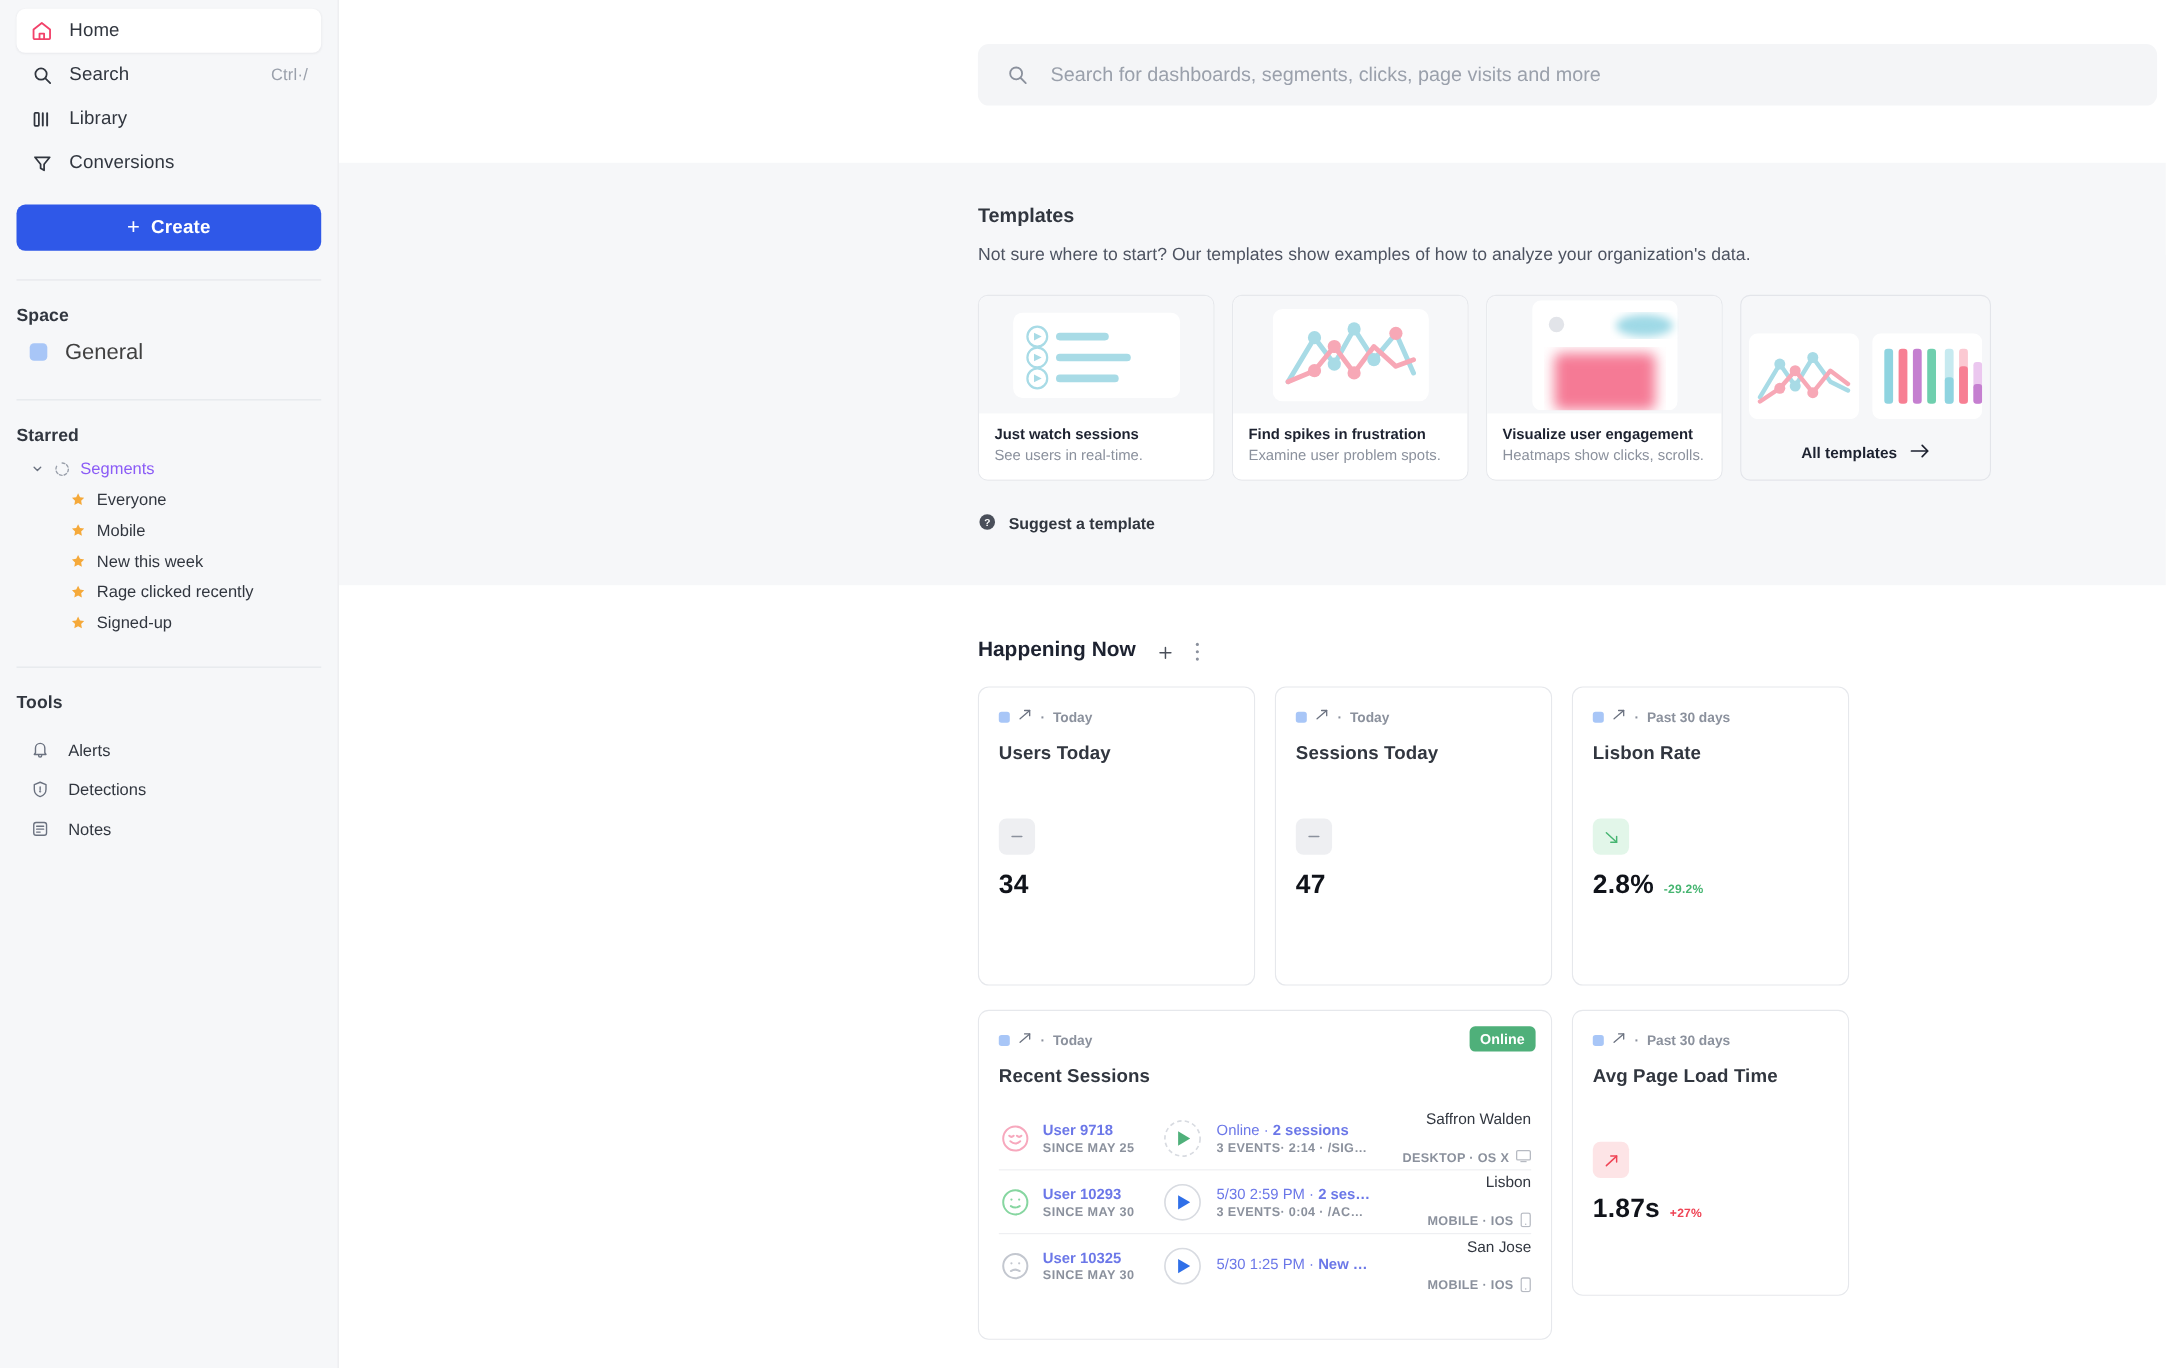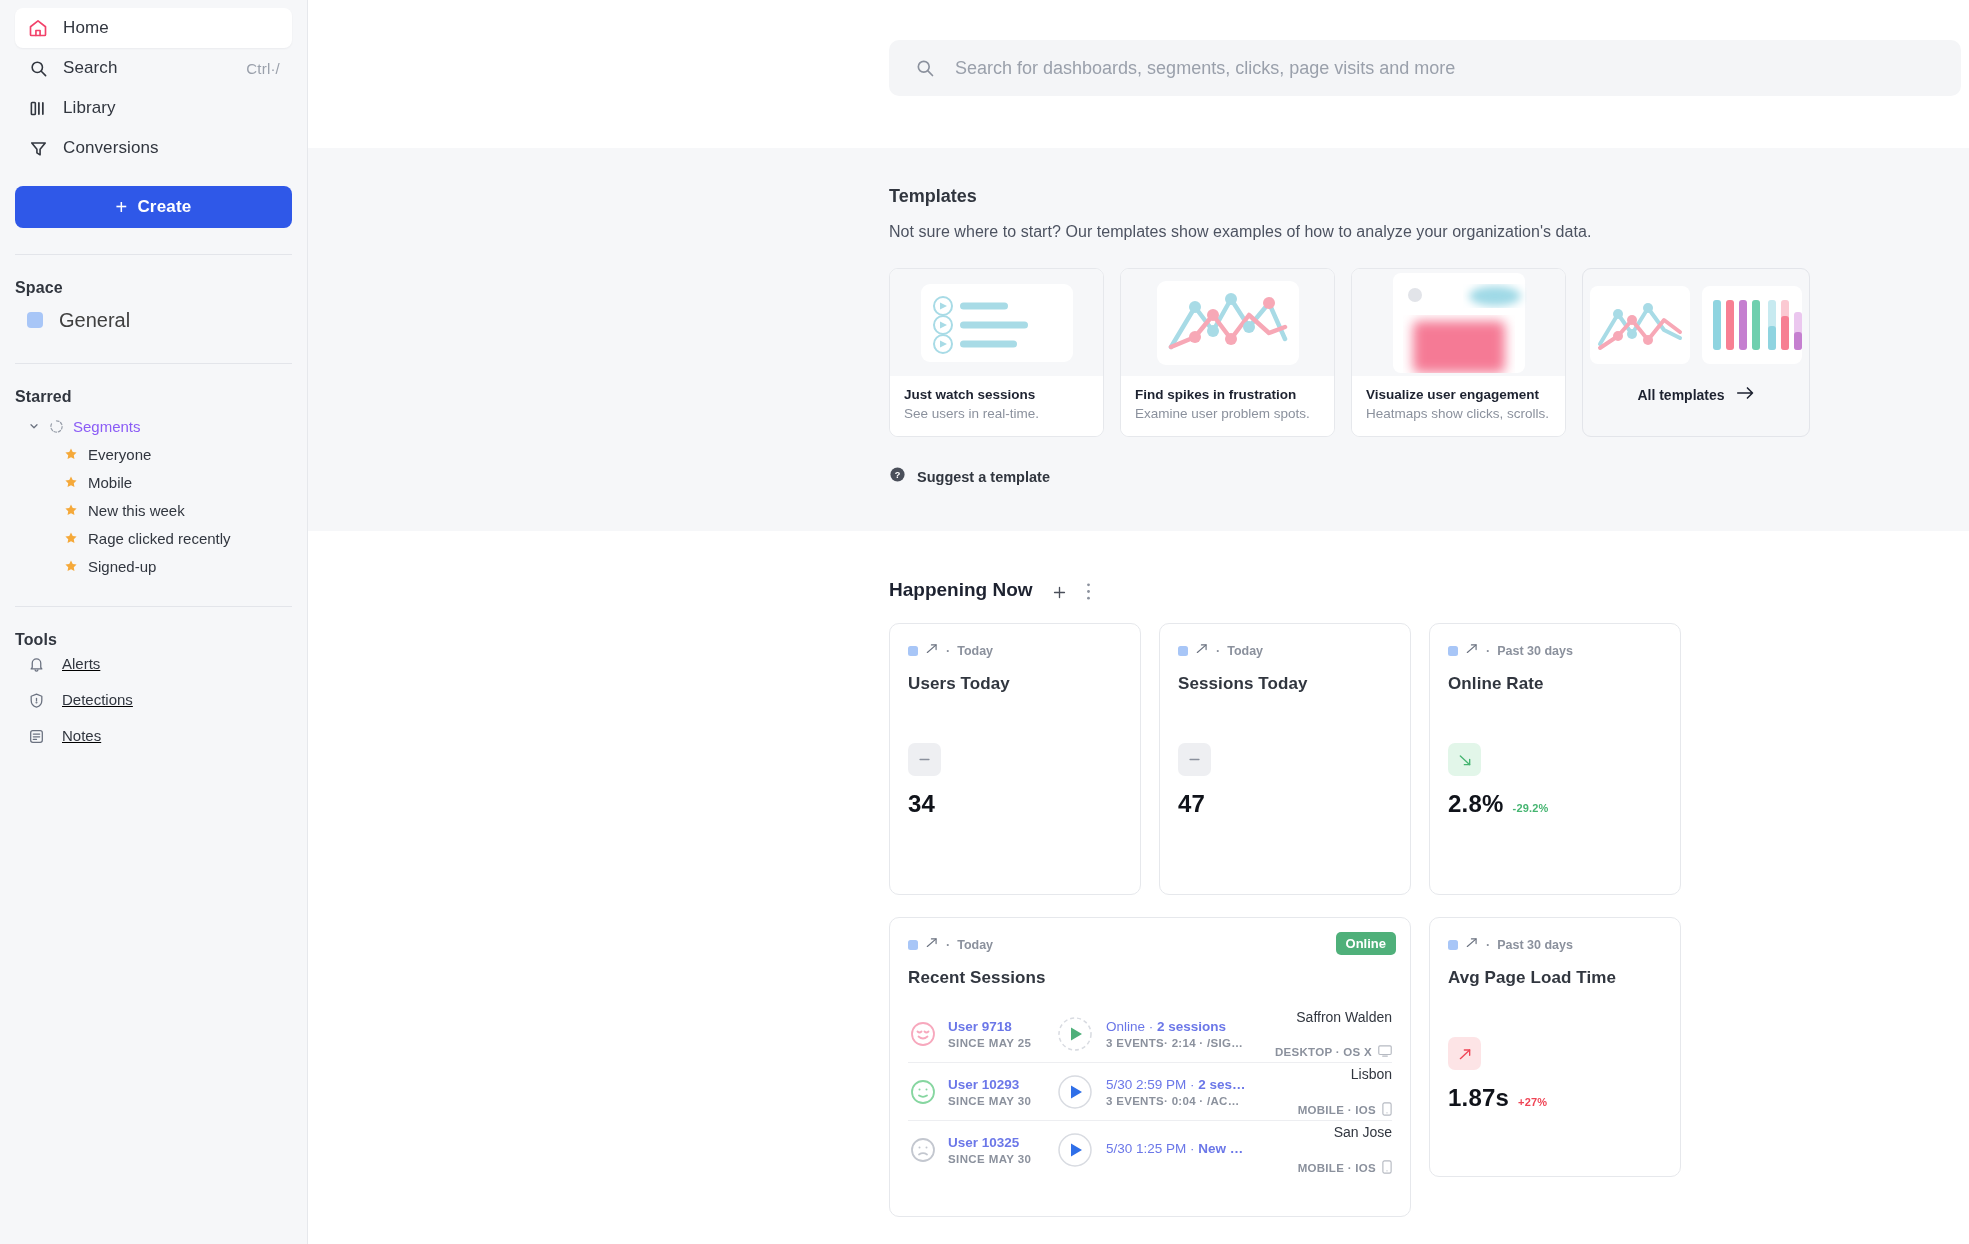--- a/index.html
+++ b/index.html
@@ -57,21 +57,21 @@
   .space-label { font-size: 20px; font-weight: 400; color: #404040; }
 
   .tree-row { display: flex; align-items: center; height: 28px; cursor: pointer; padding-left: 12px; }
   .chev { width: 14px; height: 14px; margin-right: 7px; display:flex; align-items:center; justify-content:center; flex:0 0 14px;}
   .seg-ico { width: 16px; height: 16px; margin-right: 9px; display:flex; align-items:center; justify-content:center; flex:0 0 16px;}
   .tree-label { font-size: 15px; font-weight: 500; color: #8b5cf6; }
   .starred-row { display:flex; align-items:center; height: 28px; padding-left: 48px; cursor:pointer; }
   .starred-row .star { width: 15px; height: 15px; margin-right: 10px; display:flex; align-items:center; justify-content:center; flex:0 0 15px;}
   .starred-row .slabel { font-size: 15px; font-weight: 500; color: #31363f; }
 
-  .tool-row { display: flex; align-items: flex-start; height: 36px; padding-left: 12px; cursor: pointer; text-decoration: underline; }
+  .tool-row { display: flex; align-items: flex-end; height: 36px; padding-left: 12px; cursor: pointer; }
   .tool-row .ico { width: 19px; height: 19px; margin-right: 16px; display:flex;align-items:center;justify-content:center; flex:0 0 19px;}
   .tool-row .tlabel { font-size: 15px; font-weight: 500; color: #31363f; }
 
   
   .main { flex: 1; height: 1244px; position: relative; background: #fff; overflow: hidden; }
 
   .search-wrap { padding: 40px 0 0 0; display: flex; justify-content: flex-start; }
   .search-bar {
     margin-left: 581px; width: 1072px; height: 56px;
     background: #f4f5f7; border-radius: 10px;
@@ -101,21 +101,21 @@
     overflow: hidden; cursor: pointer;
     display: flex; flex-direction: column;
   }
   .tpl-thumb { height: 107px; background: #f6f7f9; display:flex; align-items:center; justify-content:center; }
   .tpl-meta { padding: 11px 14px 15px 14px; background: #fff; }
   .tpl-name { font-size: 13.5px; font-weight: 700; color: #1d2230; }
   .tpl-desc { font-size: 13.5px; color: #8b919d; margin-top: 4px; }
 
   .tpl-card.all {
     background: #f6f7f9; border: 1px solid #e3e5ea;
-    width: 228px; align-items: center; 
+    width: 228px; align-items: center; justify-content: center;
   }
   .all-thumbs { display: flex; gap: 12px; padding: 17px 0 0 0; }
   .all-label { display:flex; align-items:center; gap:11px; font-size: 14px; font-weight: 700; color: #1d2230; padding: 22px 0 0 0; }
 
   .suggest { display: flex; align-items: center; gap: 11px; margin-top: 29px; cursor: pointer; }
   .suggest .txt { font-size: 14.5px; font-weight: 600; color: #31363f; }
 
   
   .hn-wrap { padding-left: 581px; padding-top: 48px; }
   .hn-head { display: flex; align-items: flex-end; gap: 18px; }
@@ -531,21 +531,21 @@
             <span class="kick-sq"></span>
             <span>
               <svg width="14" height="14" viewBox="0 0 24 24" fill="none" stroke="#6b7280" stroke-width="2" stroke-linecap="round" stroke-linejoin="round">
                   <path d="M4 18 19 5"></path>
                   <path d="M11 5h8v8"></path>
                 </svg>
             </span>
             <span>·</span>
             <span>Past 30 days</span>
           </div>
-          <div class="card-h">Online Rate</div>
+          <div class="card-h">Lisbon Rate</div>
           <div class="trend-box down">
             <svg width="16" height="16" viewBox="0 0 24 24" fill="none" stroke="#46b571" stroke-width="2" stroke-linecap="round" stroke-linejoin="round">
                 <path d="M5 6 19 19"></path>
                 <path d="M19 11v8h-8"></path>
               </svg>
           </div>
           <div class="big-val">
             <span>2.8%</span>
             <span class="delta green">-29.2%</span>
           </div>

